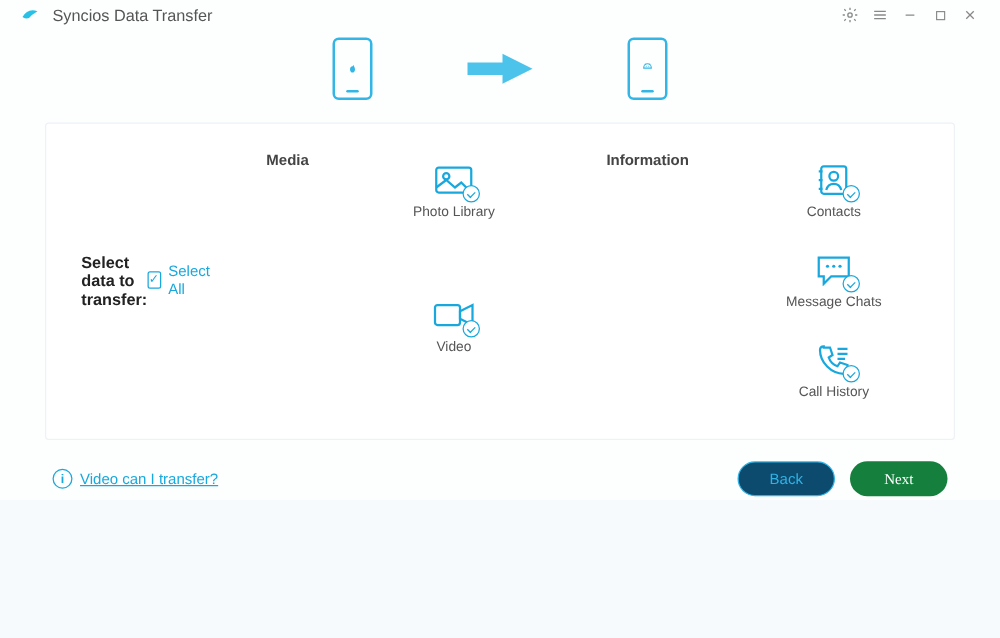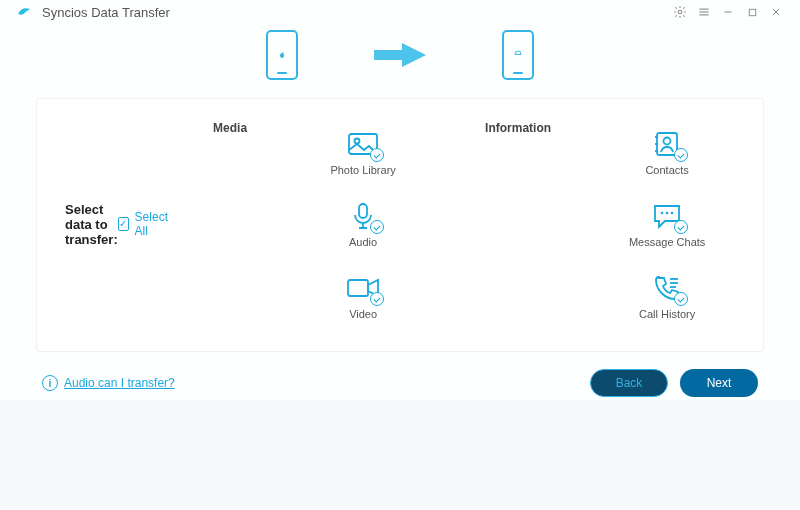--- a/index.html
+++ b/index.html
@@ -227,23 +227,24 @@
     cursor: pointer;
     margin-left: 12px;
     box-sizing: border-box;
   }
   .btn-outline {
     border: 1.5px solid #2fb3e5;
     color: #2fb3e5;
     background: #0c4a6e;
   }
   .btn-primary {
-    background: #0369a1;
+    background: #15803d;
     color: #fff;
     border: none;
+    font-family: Liberation Serif, serif;
   }
 </style>
 </head>
 <body>
 
 <div class="window">
 
   <div class="titlebar">
     <div class="logo">
       <svg width="18" height="18" viewBox="0 0 24 24">
@@ -321,30 +322,20 @@
           <svg width="32" height="24" viewBox="0 0 32 24">
               <rect x="2" y="2" width="28" height="20" rx="2"></rect>
               <circle cx="10" cy="9" r="2.5"></circle>
               <path d="M2 18l8-6 7 6 5-4 8 8"></path>
             </svg>
           <span class="badge"></span>
         </div>
         <div class="label">Photo Library</div>
       </div>
 
-      <div class="item">
-        <div class="icon-box">
-          <svg width="26" height="28" viewBox="0 0 26 28">
-              <rect x="9" y="2" width="8" height="14" rx="4"></rect>
-              <path d="M5 13a8 8 0 0 0 16 0M13 21v5M9 26h8"></path>
-            </svg>
-          <span class="badge"></span>
-        </div>
-        <div class="label">Audio</div>
-      </div>
 
       <div class="item">
         <div class="icon-box">
           <svg width="34" height="22" viewBox="0 0 34 22">
               <rect x="2" y="3" width="20" height="16" rx="2"></rect>
               <path d="M22 8l10-5v16l-10-5z"></path>
             </svg>
           <span class="badge"></span>
         </div>
         <div class="label">Video</div>
@@ -393,20 +384,20 @@
           <span class="badge"></span>
         </div>
         <div class="label">Call History</div>
       </div>
     </div>
   </div>
 
   <div class="footer">
     <div class="help-link">
       <span class="info-circle">i</span>
-      <span class="txt">Audio can I transfer?</span>
+      <span class="txt">Video can I transfer?</span>
     </div>
     <div class="spacer"></div>
     <div class="btn btn-outline">Back</div>
     <div class="btn btn-primary">Next</div>
   </div>
 
 </div>
 
 </body></html>

